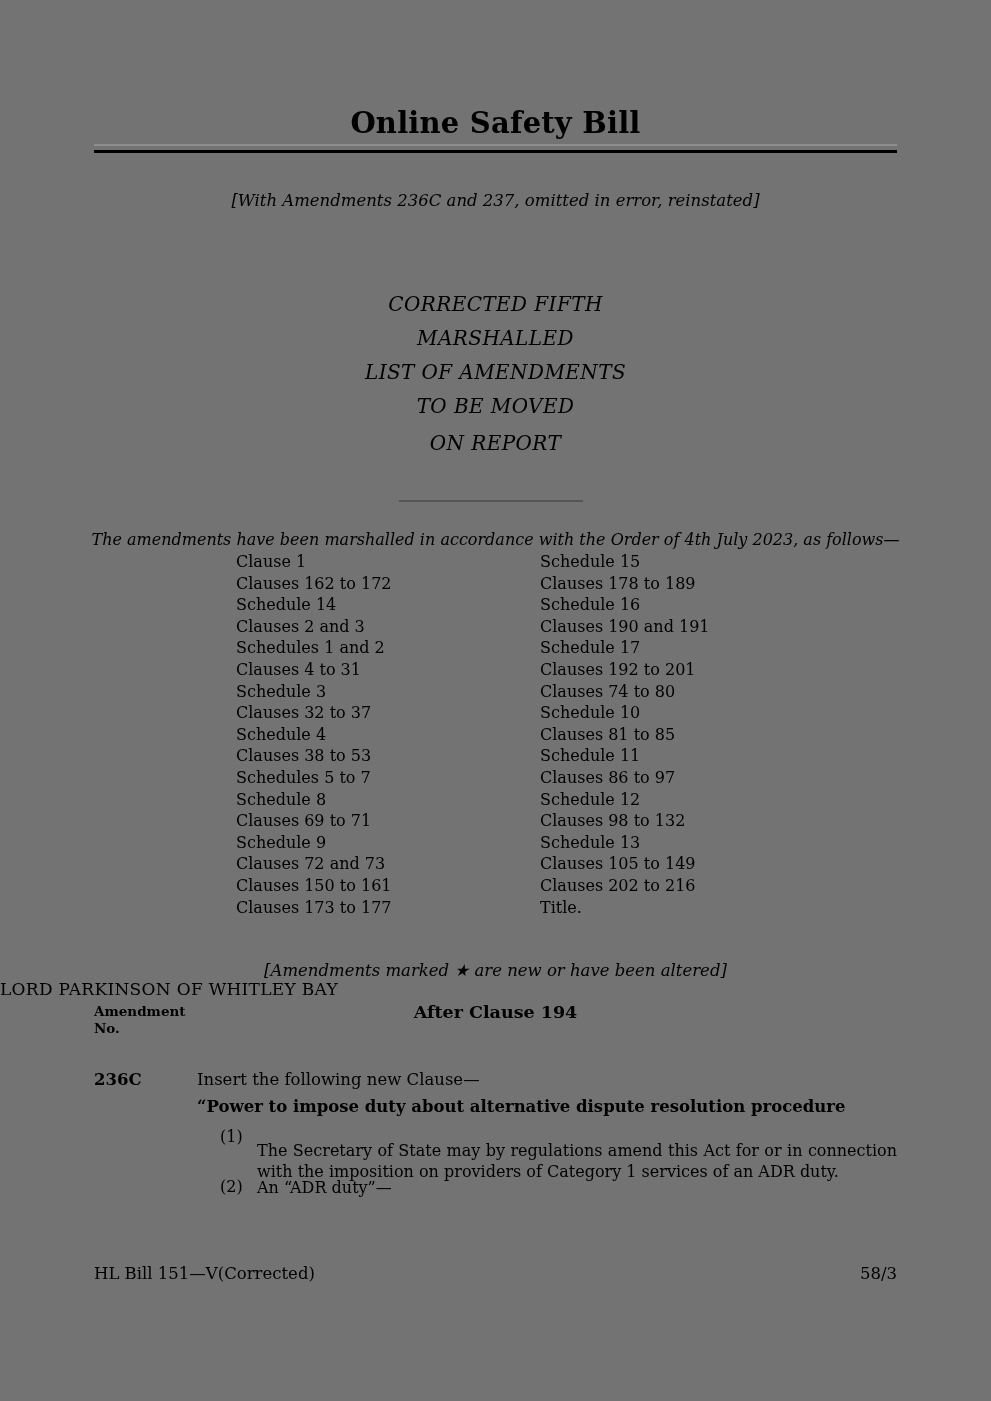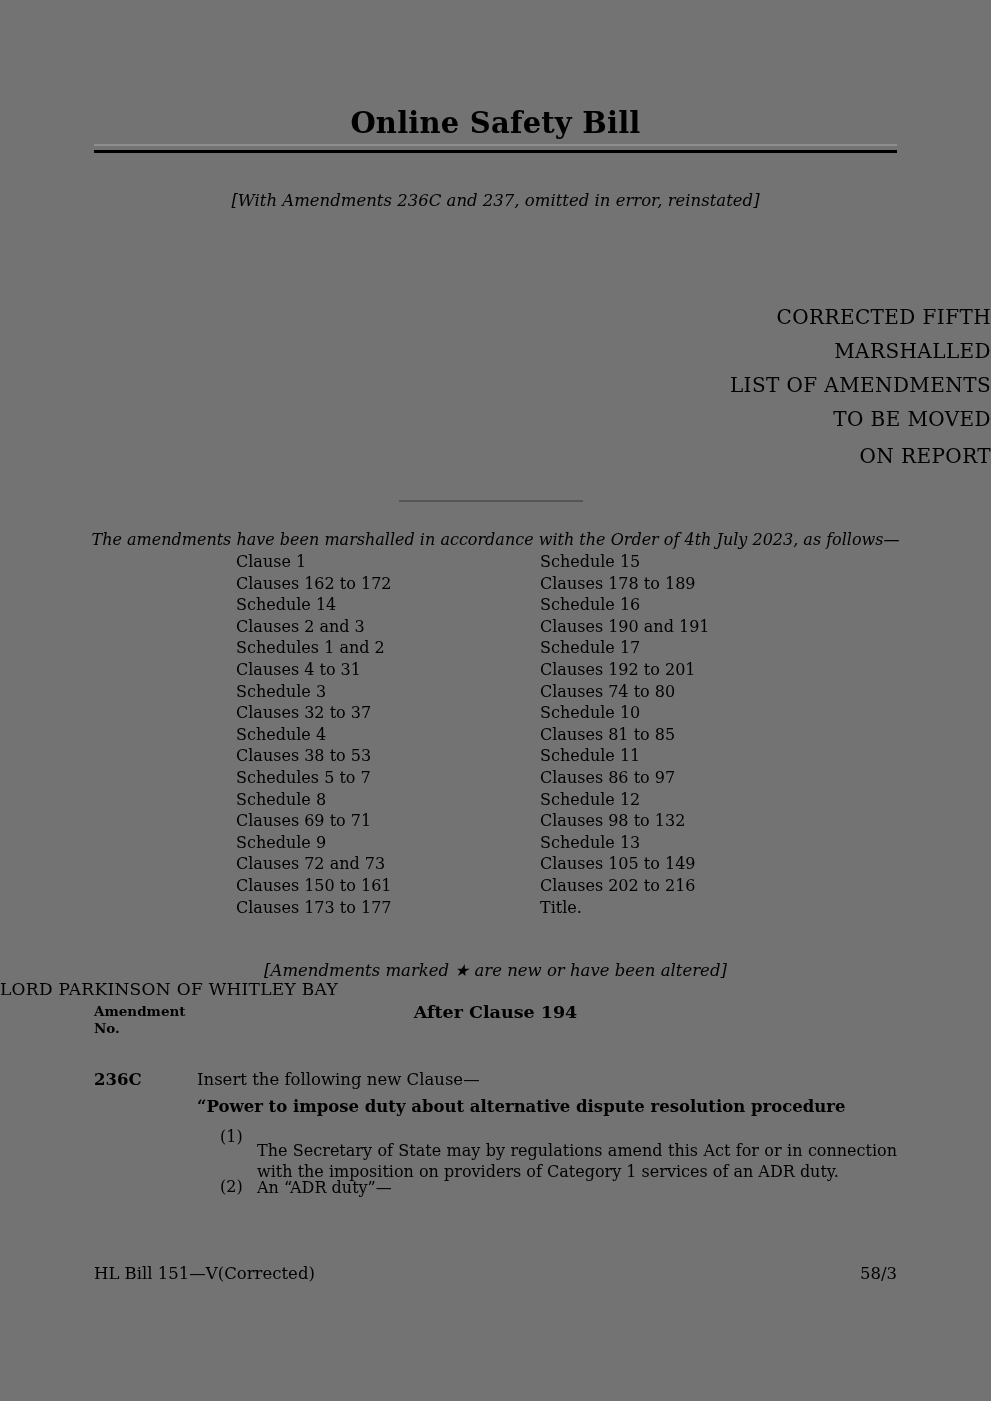--- a/index.html
+++ b/index.html
@@ -39,24 +39,25 @@
     position: absolute;
     top: 191px;
     left: 0;
     width: 100%;
     text-align: center;
     font-style: italic;
     font-size: 16.5px;
   }
   .hblock {
     position: absolute;
-    top: 307px;
-    left: 0;
-    width: 100%;
-    text-align: right;
+    top: 294px;
+    left: 0;
+    width: 100%;
+    text-align: center;
+    font-style: italic;
   }
   .hblock .h {
     font-size: 20px;
     line-height: 20px;
     letter-spacing: 0.4px;
     margin-bottom: 14px;
   }
   .hblock .h-last {
     margin-top: 17px;
   }

